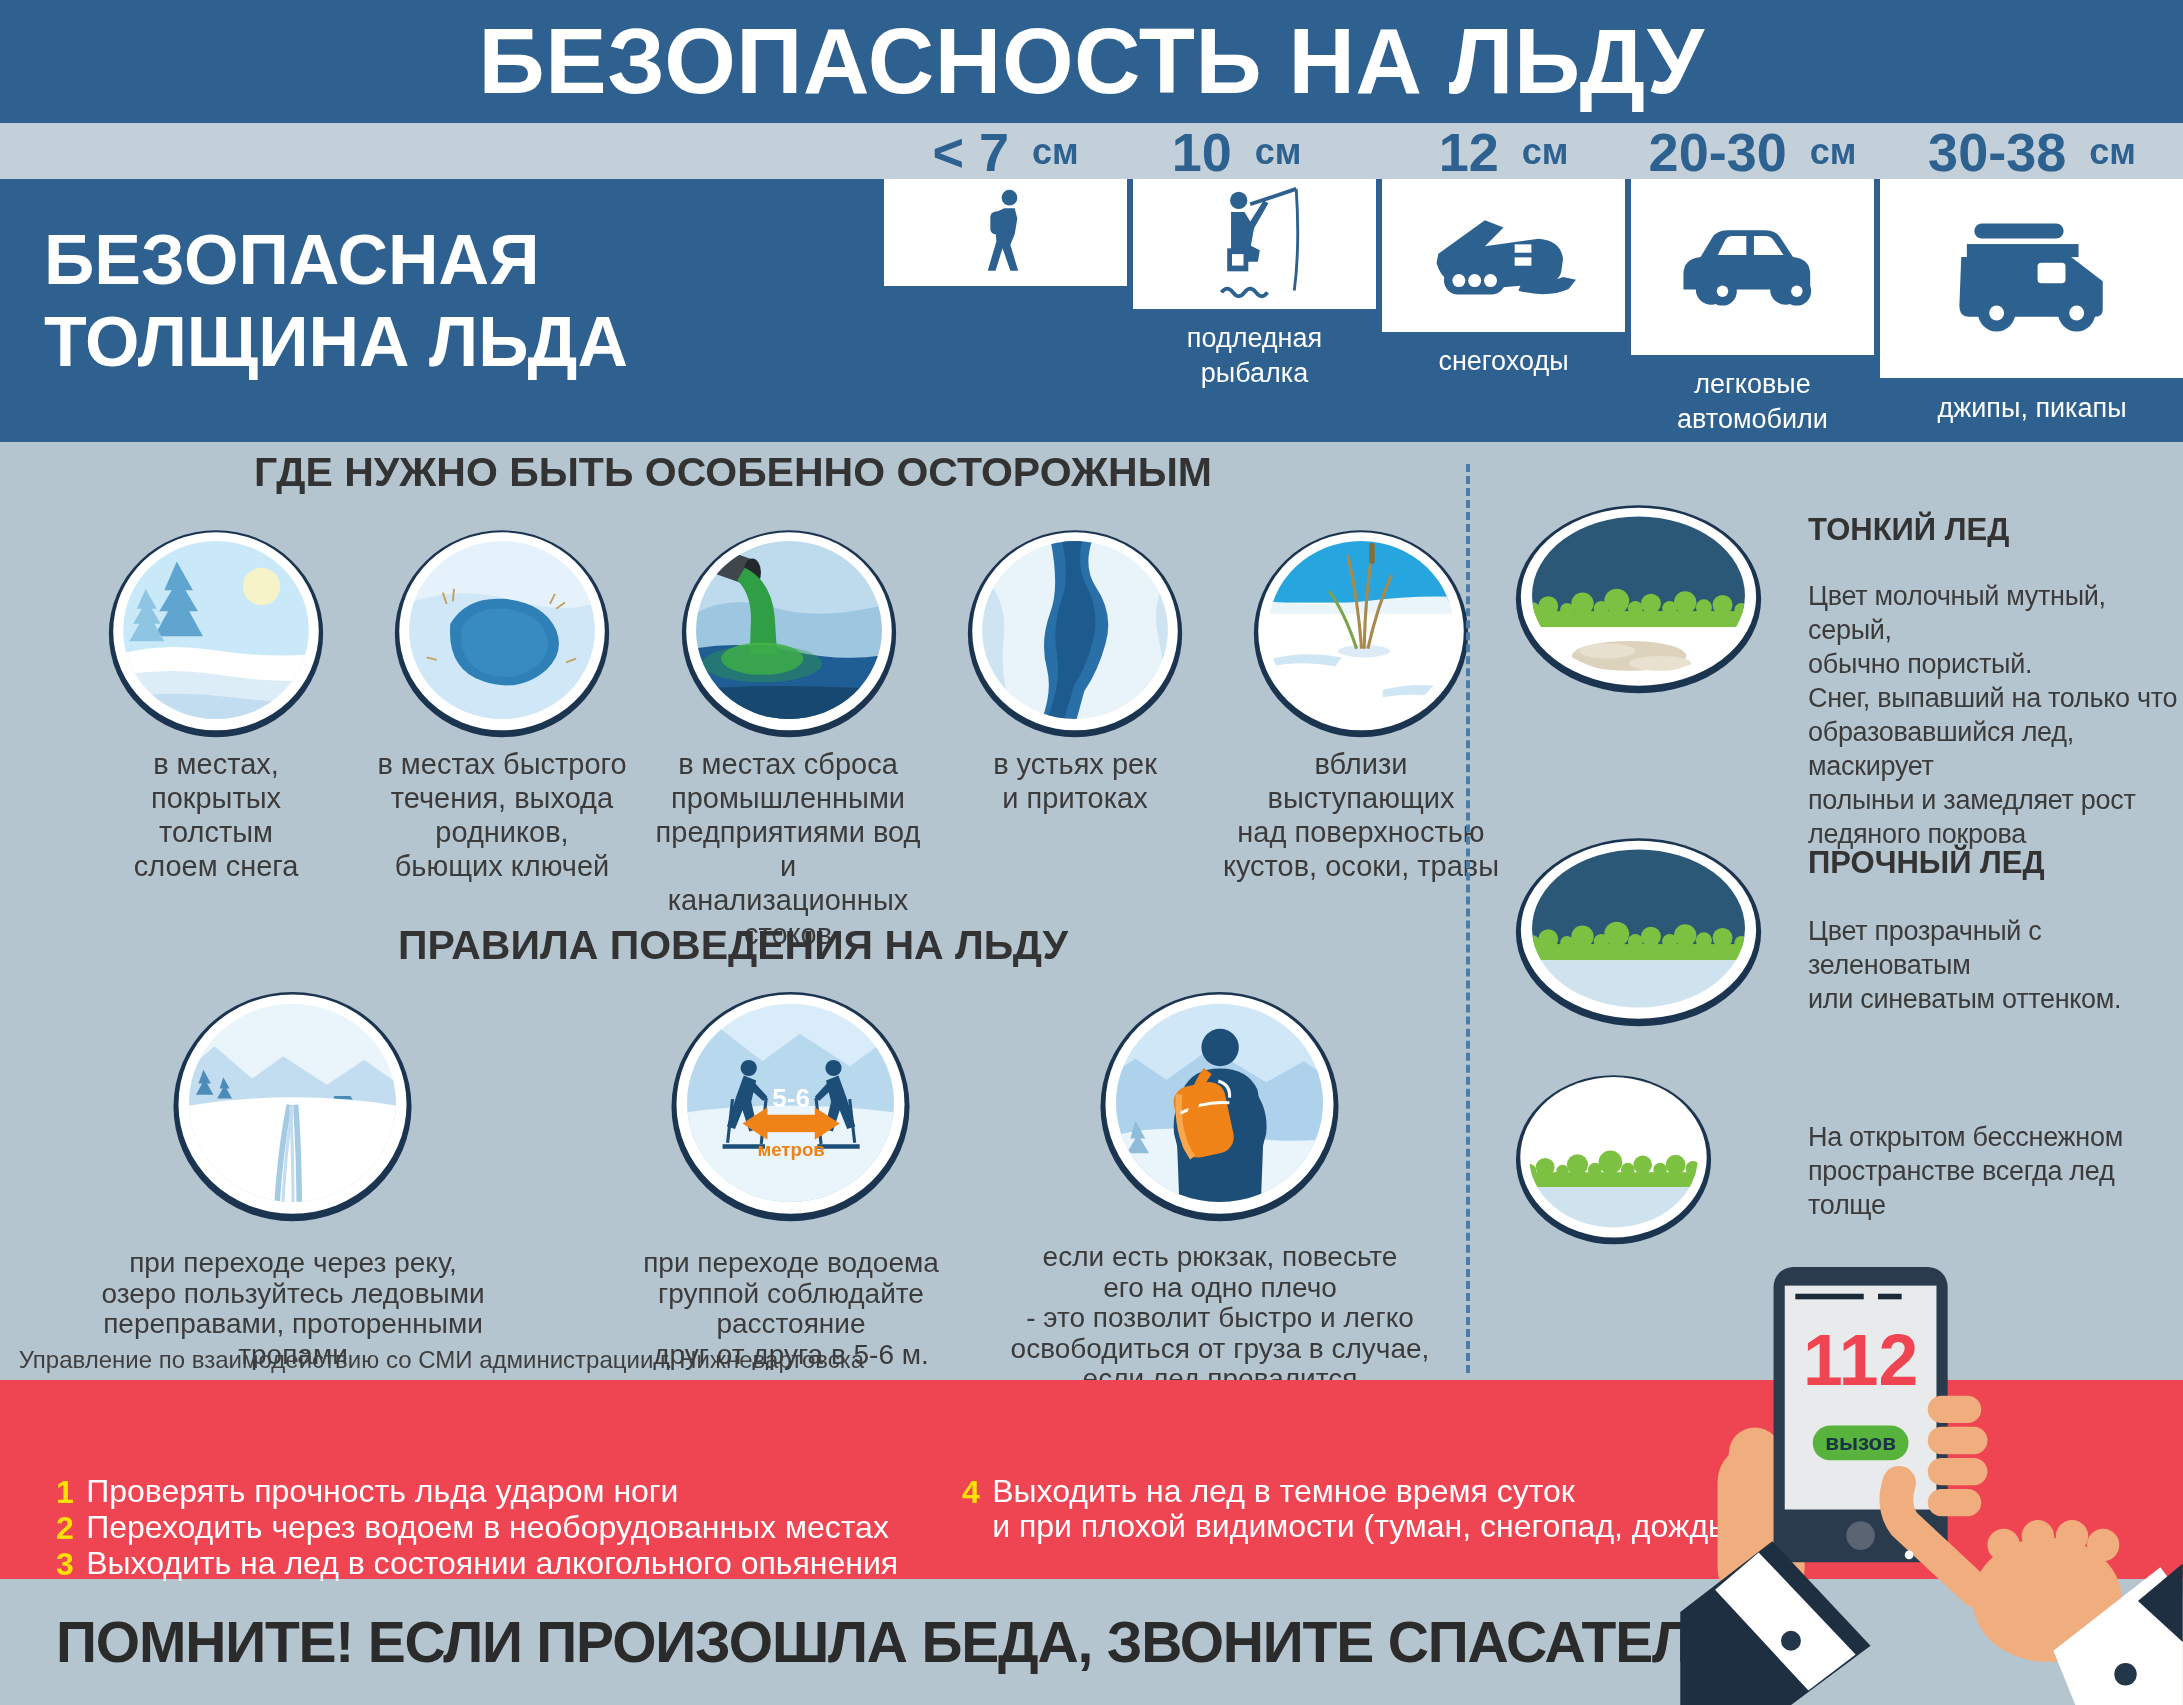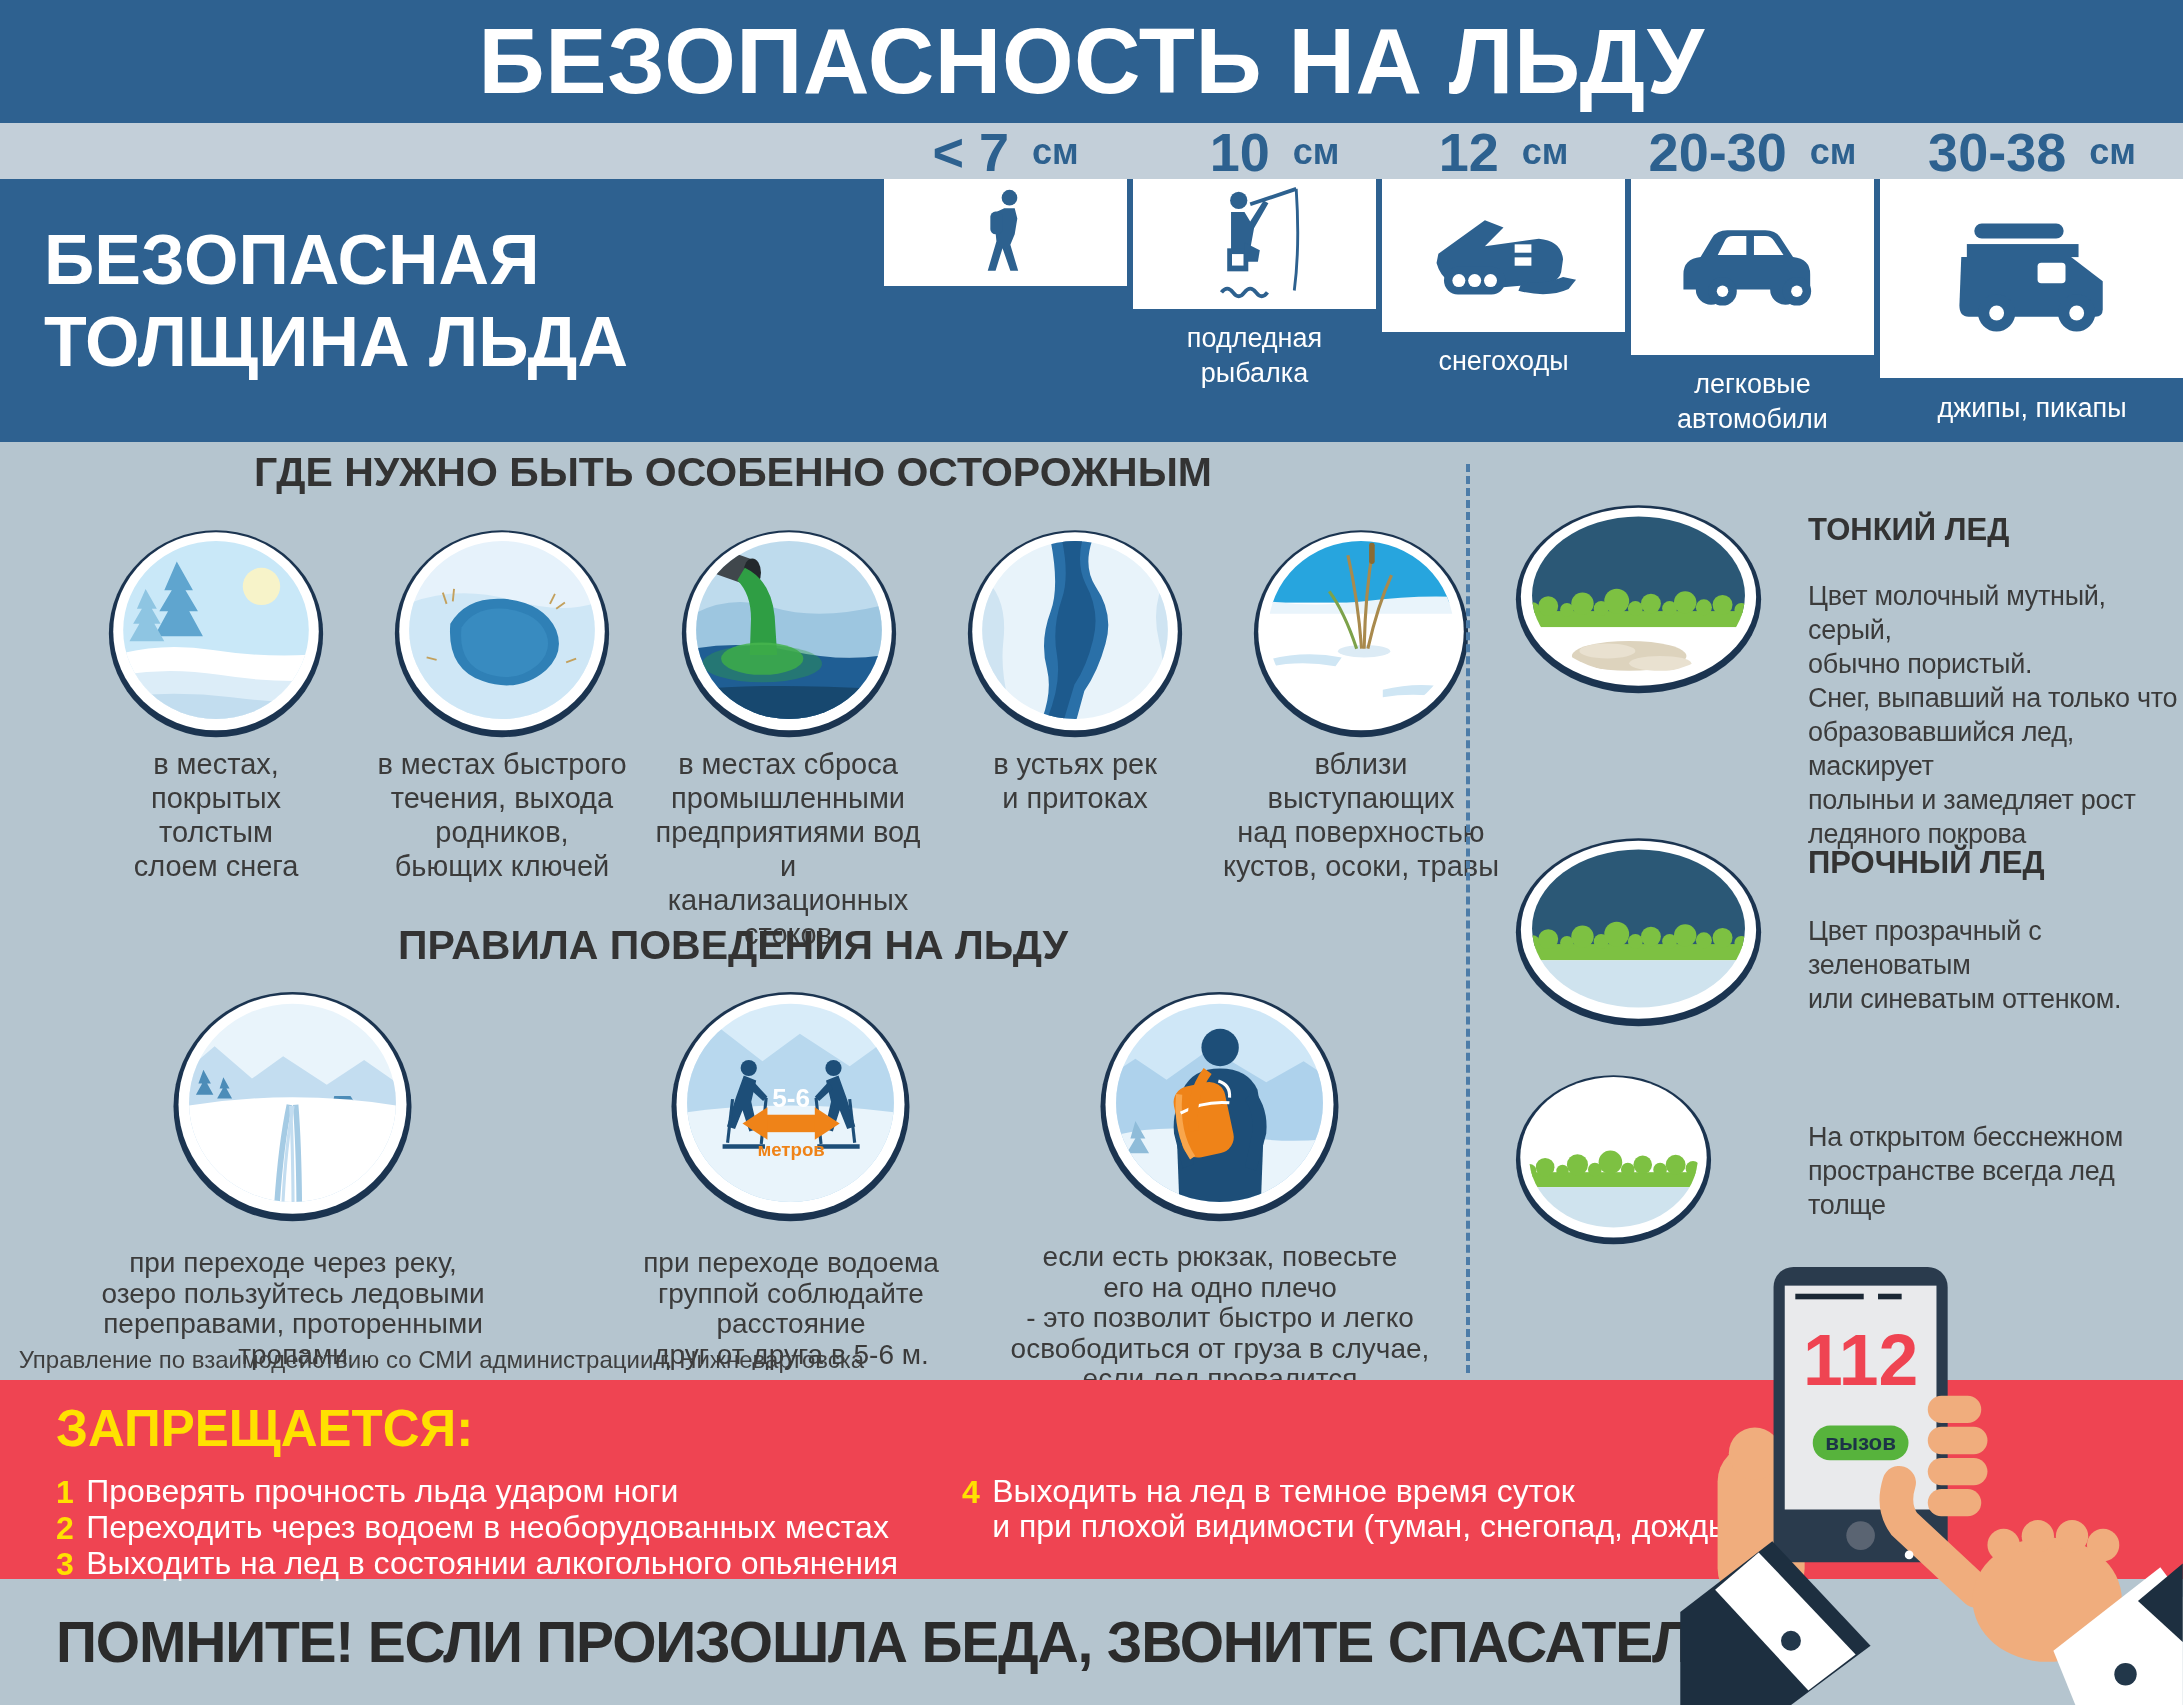--- a/index.html
+++ b/index.html
@@ -45,21 +45,21 @@
 
   <div class="abs sec-name">
     <div>БЕЗОПАСНАЯ</div>
     <div>ТОЛЩИНА ЛЬДА</div>
   </div>
 
   <div class="abs tnum" style="left:884px;width:243px;">
     <span class="v">&lt; 7</span>
     <span class="u">см</span>
   </div>
-  <div class="abs tnum" style="left:1153px;width:243px;text-align:right;">
+  <div class="abs tnum" style="left:1115px;width:243px;text-align:right;">
     <span class="v">10</span>
     <span class="u">см</span>
   </div>
   <div class="abs tnum" style="left:1382px;width:243px;">
     <span class="v">12</span>
     <span class="u">см</span>
   </div>
   <div class="abs tnum" style="left:1631px;width:243px;">
     <span class="v">20-30</span>
     <span class="u">см</span>
@@ -449,21 +449,20 @@
       </g>
       <rect y="182" width="320" height="98" fill="#cfe3ee"></rect>
     </g>
   </svg>
   <div class="abs rtext" style="left:1808px;top:1120px;width:373px;">На открытом бесснежном
 пространстве всегда лед толще</div>
 
   <div class="abs attr">Управление по взаимодействию со СМИ администрации г. Нижневартовска</div>
 
   <div class="abs redband"></div>
-  <div class="abs ban-title">ЗАПРЕЩАЕТСЯ:</div>
 
   <div class="abs ban-item" style="left:56px;top:1474px;">
     <span class="ban-num">1</span>
     <span class="ban-txt">Проверять прочность льда ударом ноги</span>
   </div>
   <div class="abs ban-item" style="left:56px;top:1510px;">
     <span class="ban-num">2</span>
     <span class="ban-txt">Переходить через водоем в необорудованных местах</span>
   </div>
   <div class="abs ban-item" style="left:56px;top:1546px;">

